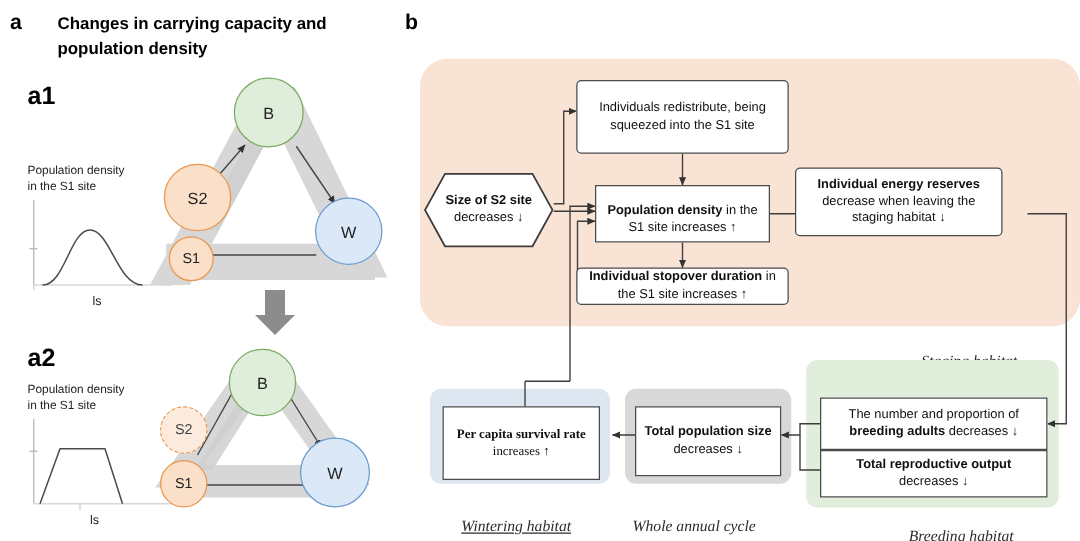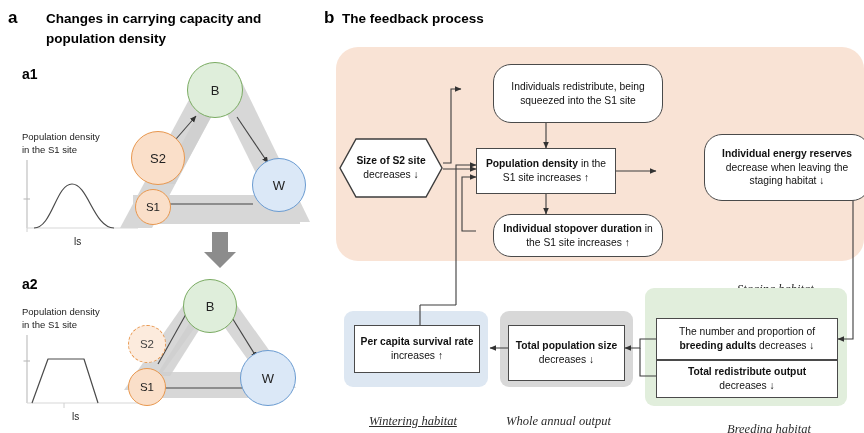--- a/index.html
+++ b/index.html
@@ -3,21 +3,21 @@
 <meta charset="utf-8">
 <style>
   html,body{margin:0;padding:0;background:#fff;}
   body{width:864px;height:433px;position:relative;overflow:hidden;
        font-family:"Liberation Sans",sans-serif;color:#111;}
   .fig{position:absolute;inset:0;}
 
   
   .panel-letter{position:absolute;font-weight:bold;font-size:17px;color:#000;}
   .panel-title{position:absolute;font-weight:bold;font-size:13.5px;color:#000;line-height:1.45;}
-  .sub-label{position:absolute;font-weight:bold;font-size:14px;color:#000;}
+  .sub-label{position:absolute;font-weight:bold;font-size:20px;color:#000;}
 
   
   .chart-cap{position:absolute;font-size:9.5px;line-height:1.35;color:#222;}
   .chart-box{position:absolute;}
   .chart-xlab{position:absolute;font-size:10px;color:#222;}
 
   
   .node{position:absolute;border-radius:50%;display:flex;align-items:center;
         justify-content:center;font-size:13px;color:#222;box-sizing:border-box;}
   .node.b{background:#dfeedb;border:1.3px solid #7aab62;}
@@ -27,21 +27,21 @@
 
   
   .region{position:absolute;box-sizing:border-box;}
   .region-label{position:absolute;font-family:"Liberation Serif",serif;
                 font-style:italic;font-size:12.5px;color:#2b2b2b;white-space:nowrap;margin-top:44px;}
 
   
   .fbox{position:absolute;background:#fff;border:1.4px solid #4a4a4a;
         box-sizing:border-box;display:flex;align-items:center;justify-content:center;
         text-align:center;font-size:10.3px;line-height:1.35;padding:3px 5px;color:#111;}
-  .fbox.round{border-radius:18px;margin-left:32px;}
+  .fbox.round{border-radius:4px;}
   .fbox b{font-weight:bold;}
   .hexbox{position:absolute;display:flex;align-items:center;justify-content:center;
           text-align:center;font-size:10.3px;line-height:1.35;color:#111;}
 
   svg{position:absolute;top:0;left:0;overflow:visible;}
 </style>
 </head>
 <body>
 
 <div class="fig">
@@ -128,30 +128,29 @@
   <div class="node w" style="left:252px;top:158px;width:54px;height:54px;">W</div>
   <div class="node s" style="left:131px;top:131px;width:54px;height:54px;">S2</div>
   <div class="node s" style="left:135px;top:189px;width:36px;height:36px;font-size:11.5px;">S1</div>
 
   <div class="node b" style="left:183px;top:279px;width:54px;height:54px;">B</div>
   <div class="node w" style="left:240px;top:350px;width:56px;height:56px;">W</div>
   <div class="node dashed" style="left:128px;top:325px;width:38px;height:38px;font-size:11.5px;">S2</div>
   <div class="node s" style="left:128px;top:368px;width:38px;height:38px;font-size:11.5px;">S1</div>
 
   <div class="panel-letter" style="left:324px;top:8px;">b</div>
-  <div class="panel-title" style="left:342px;top:9px;">The feedback process</div>
 
   <div class="region" style="left:336px;top:47px;width:528px;height:214px;background:#f9e3d5;border-radius:22px;"></div>
   <div class="region-label" style="left:737px;top:238px;">Staging habitat</div>
 
   <div class="region" style="left:344px;top:311px;width:144px;height:76px;background:#dde7f2;border-radius:9px;"></div>
   <div class="region-label" style="left:369px;top:370px;text-decoration:underline;">Wintering habitat</div>
 
   <div class="region" style="left:500px;top:311px;width:133px;height:76px;background:#d8d8d8;border-radius:9px;"></div>
-  <div class="region-label" style="left:506px;top:370px;">Whole annual output</div>
+  <div class="region-label" style="left:506px;top:370px;">Whole annual cycle</div>
 
   <div class="region" style="left:645px;top:288px;width:202px;height:118px;background:#e1eedc;border-radius:9px;"></div>
   <div class="region-label" style="left:727px;top:378px;">Breeding habitat</div>
 
   <svg style="left:0;top:0;" width="864" height="433">
     <g stroke="#3c3c3c" stroke-width="1.1" fill="none">
 
       <path d="M443,169 L476,169" marker-end="url(#ah)"></path>
 
       <path d="M443,163 L451,163 L451,89 L461,89" marker-end="url(#ah)"></path>
@@ -182,41 +181,41 @@
     <polygon points="18,2 88,2 104,31 88,60 18,60 2,31" fill="#ffffff" stroke="#3c3c3c" stroke-width="1.4"></polygon>
   </svg>
   <div class="hexbox" style="left:338px;top:137px;width:106px;height:62px;">
     <span><b>Size of S2 site</b><br><span>decreases ↓</span></span>
   </div>
 
   <div class="fbox round" style="left:461px;top:64px;width:170px;height:59px;">
     <span>Individuals redistribute, being squeezed into the S1 site</span>
   </div>
 
-  <div class="fbox" style="left:476px;top:148px;width:140px;height:46px;">
+  <div class="fbox" style="left:476px;top:148px;width:140px;height:46px;align-items:flex-end;">
     <span><b>Population density</b><span> in the S1 site increases ↑</span></span>
   </div>
 
-  <div class="fbox round" style="left:461px;top:214px;width:170px;height:43px;">
+  <div class="fbox round" style="left:461px;top:214px;width:170px;height:30px;">
     <span><b>Individual stopover duration</b><span> in the S1 site increases ↑</span></span>
   </div>
 
-  <div class="fbox round" style="left:672px;top:134px;width:166px;height:67px;">
+  <div class="fbox round" style="left:636px;top:134px;width:166px;height:55px;">
     <span><b>Individual energy reserves</b><span> decrease when leaving the staging habitat ↓</span></span>
   </div>
 
-  <div class="fbox" style="left:354px;top:325px;width:126px;height:48px;">
+  <div class="fbox" style="left:354px;top:325px;width:126px;height:59px;font-family:Liberation Serif, serif;">
     <span><b>Per capita survival rate</b><span> increases ↑</span></span>
   </div>
 
   <div class="fbox" style="left:508px;top:325px;width:117px;height:56px;">
     <span><b>Total population size</b><span> decreases ↓</span></span>
   </div>
 
   <div class="fbox" style="left:656px;top:318px;width:182px;height:42px;">
     <span><span>The number and proportion of </span><b>breeding adults</b><span> decreases ↓</span></span>
   </div>
 
   <div class="fbox" style="left:656px;top:360px;width:182px;height:38px;">
-    <span><b>Total redistribute output</b><br><span> decreases ↓</span></span>
+    <span><b>Total reproductive output</b><br><span> decreases ↓</span></span>
   </div>
 
 </div>
 
 </body></html>

